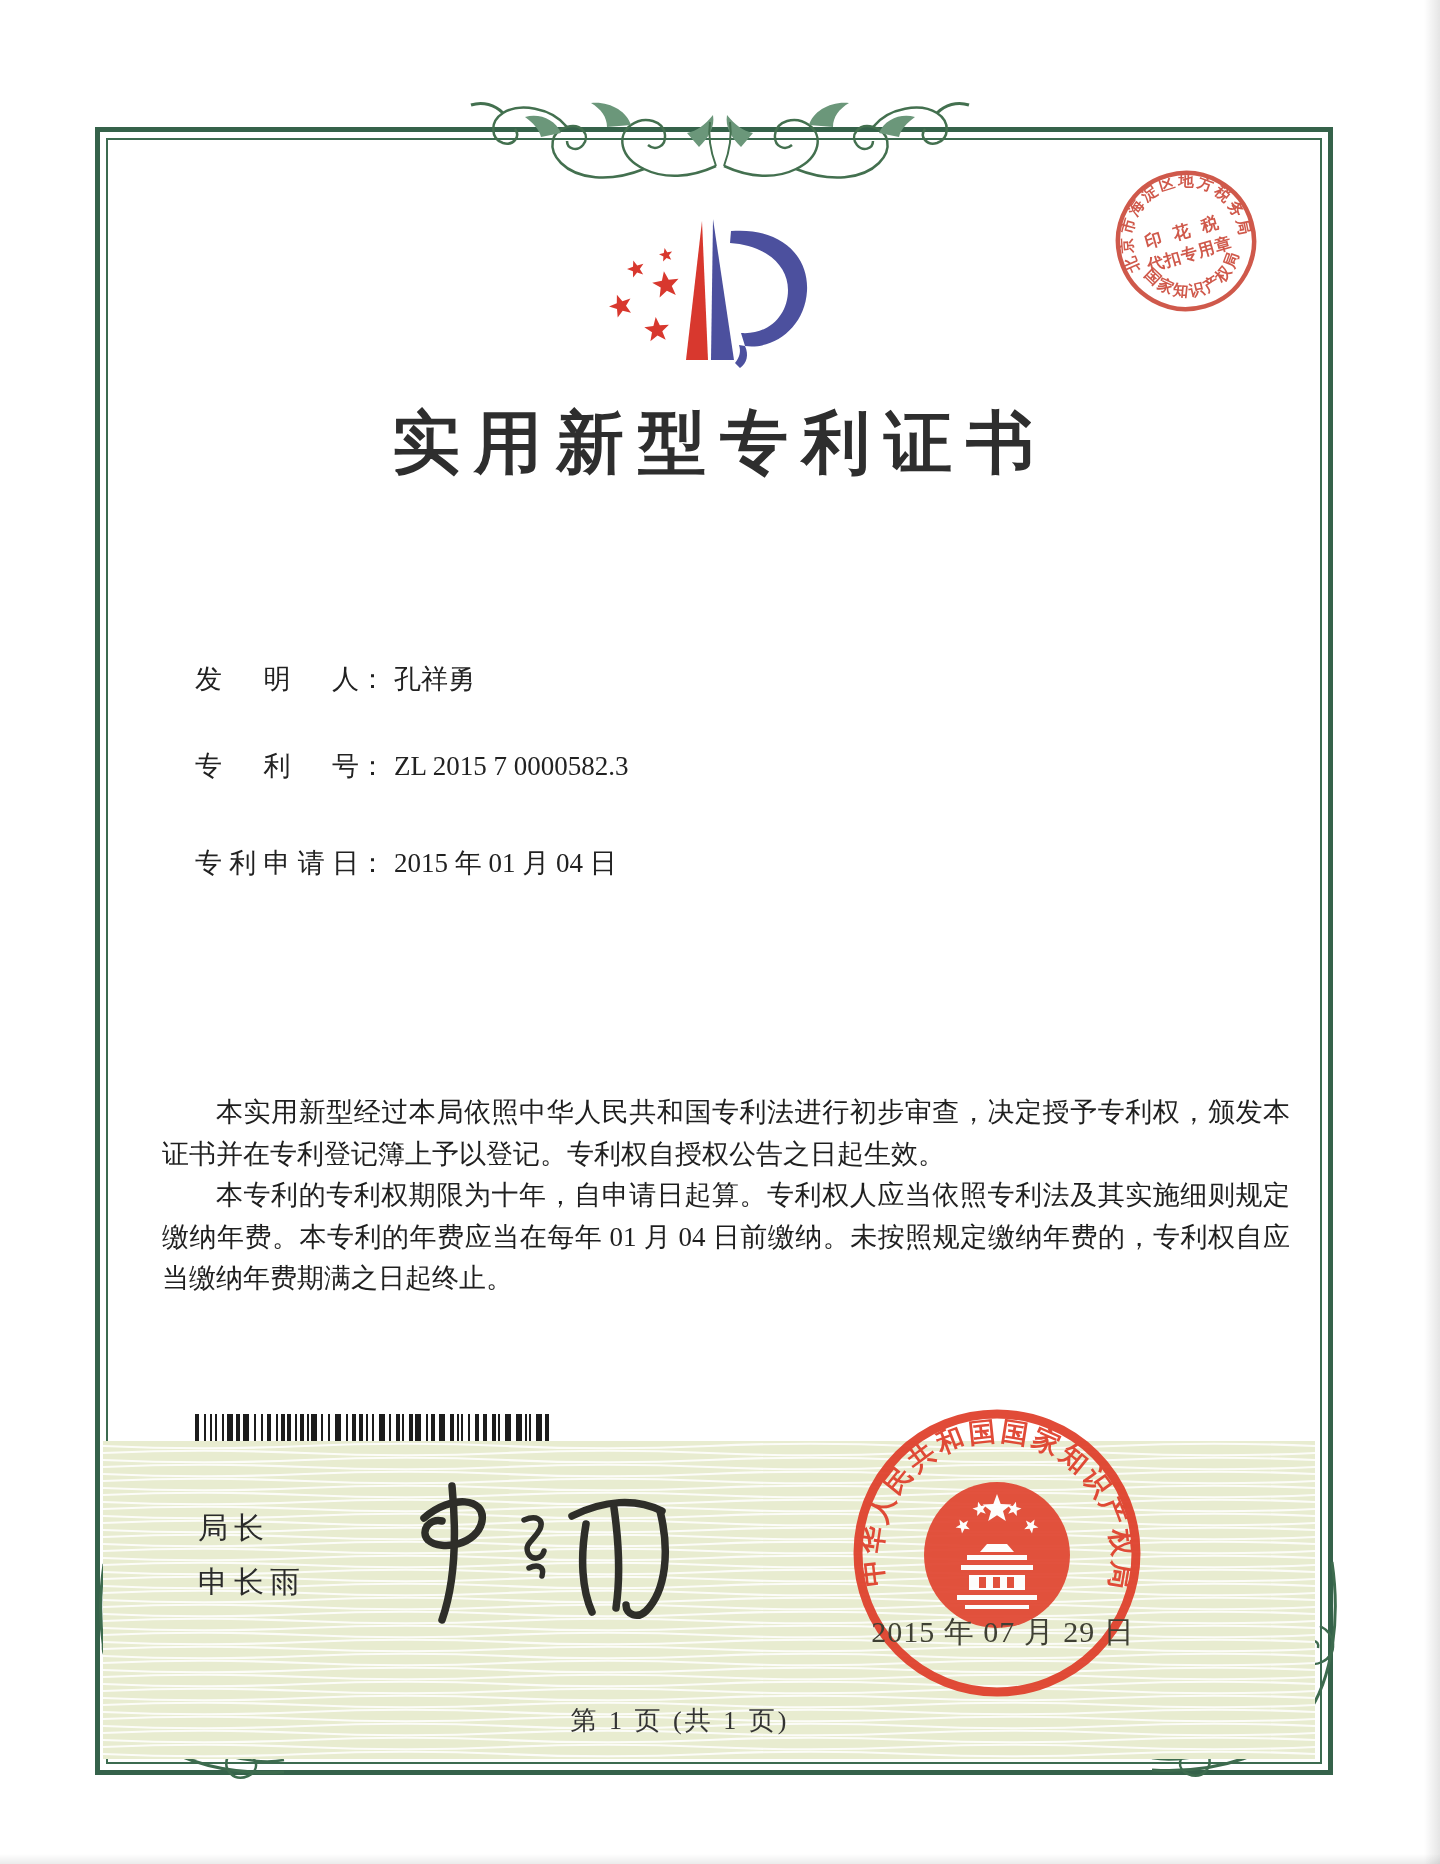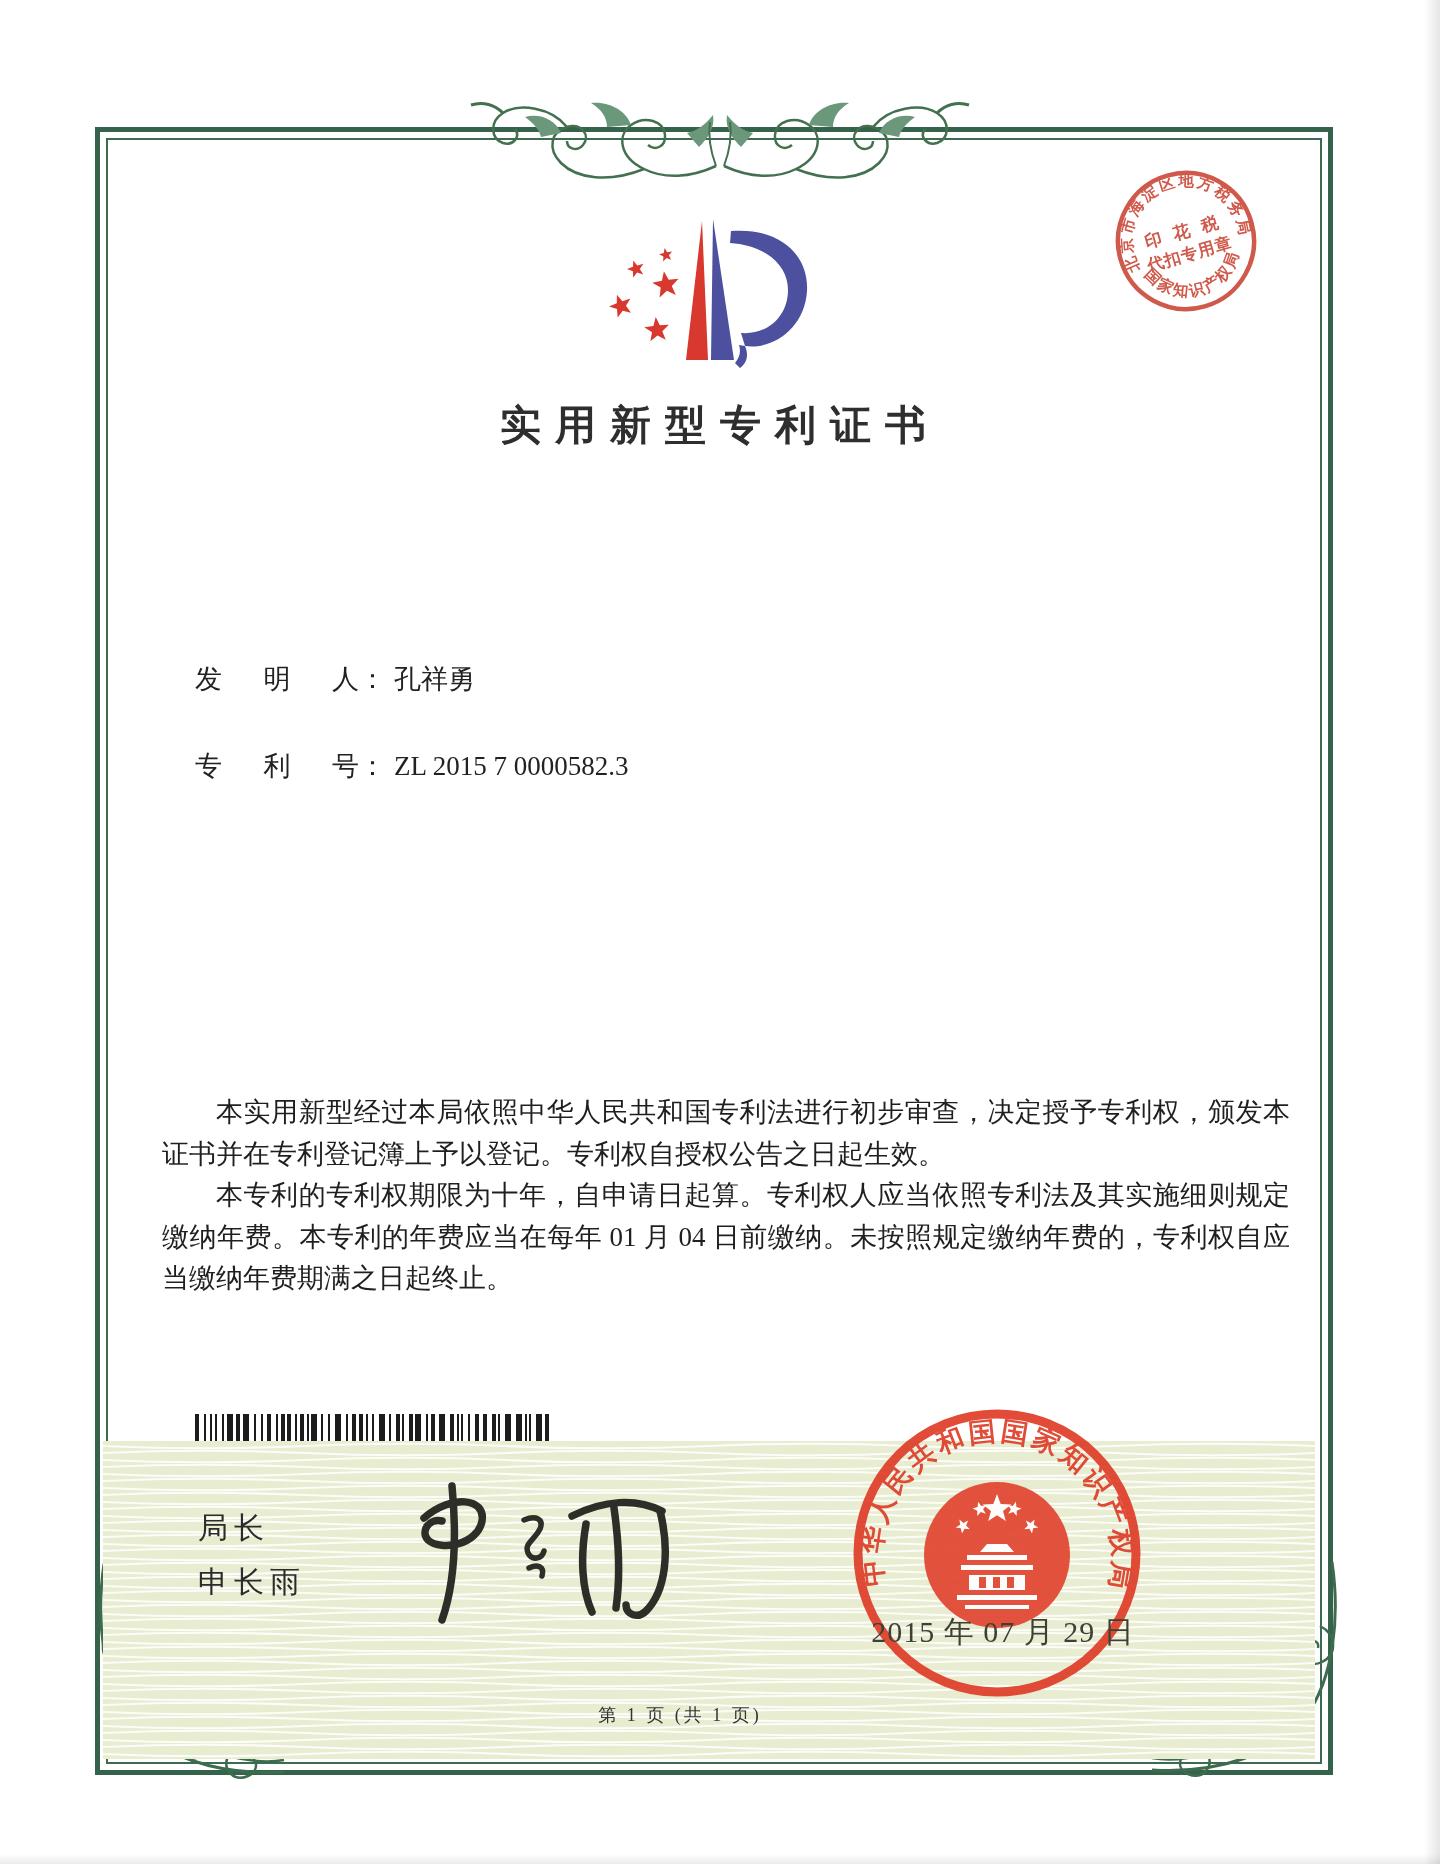--- a/index.html
+++ b/index.html
@@ -5,42 +5,42 @@
   html,body{margin:0;padding:0;background:#f6f6f4;}
   #page{position:relative;width:1440px;height:1864px;background:#ffffff;overflow:hidden;
         font-family:"Liberation Serif","DejaVu Serif",serif;color:#2b2b2b;}
   .abs{position:absolute;}
   
   #frame-outer{left:95px;top:127px;width:1228px;height:1638px;border:5px solid #35624a;}
   #frame-inner{left:6px;top:6px;right:6px;bottom:6px;position:absolute;border:2px solid #3c6b50;}
   
   #cert-no{left:158px;top:210px;font-size:26px;letter-spacing:5px;color:#333;}
   
-  #title{left:0;top:398px;width:1440px;text-align:center;font-size:41px;font-weight:700;
+  #title{left:0;top:398px;width:1440px;text-align:center;font-size:68px;font-weight:700;
          letter-spacing:14px;color:#2e2e2e;}
   
   .field{left:195px;font-size:27px;color:#222;white-space:nowrap;}
   .flabel{display:inline-block;width:164px;text-align:justify;text-align-last:justify;text-justify:inter-character;vertical-align:bottom;}
   .fcolon{display:inline-block;margin-right:8px;}
   
   #body-text{left:162px;top:1092px;width:1128px;font-size:27px;line-height:41.5px;text-align:justify;text-justify:inter-ideograph;color:#1f1f1f;}
   #body-text p{margin:0;text-indent:2em;}
   
   #barcode{left:195px;top:1414px;width:358px;height:28px;display:flex;align-items:stretch;overflow:hidden;}
   
   #band{left:103px;top:1441px;width:1212px;height:318px;background:#e8ecd0;}
   #wave-svg{position:absolute;left:0;top:0;}
   
   .director{left:198px;font-family:"Liberation Sans","DejaVu Sans",sans-serif;font-size:30px;letter-spacing:6px;color:#2b2b2b;}
   #director-title{top:1508px;}
   #director-name{top:1562px;}
   
   #seal-date{left:868px;top:1612px;width:270px;text-align:center;font-size:30px;letter-spacing:1px;color:#3f4034;z-index:6;}
   
-  #footer{left:520px;top:1703px;width:320px;text-align:center;font-size:18px;letter-spacing:3px;color:#333;}
+  #footer{left:520px;top:1703px;width:320px;text-align:center;font-size:26px;letter-spacing:3px;color:#333;}
   
   #tax-stamp{left:1098px;top:153px;z-index:5;}
   #main-seal{left:849px;top:1405px;z-index:5;}
   #signature{left:372px;top:1458px;z-index:4;}
   #logo{left:598px;top:213px;}
   #top-ornament{left:458px;top:86px;}
   #corner-bl{left:86px;top:1558px;}
   #corner-br{left:1118px;top:1556px;}
   
   #edge-r{right:0;top:0;width:16px;height:100%;background:linear-gradient(90deg,rgba(0,0,0,0),rgba(0,0,0,0.10));}
@@ -118,20 +118,23 @@
     </g>
   </svg>
 
   <div class="abs" id="title">实用新型专利证书</div>
 
   <div class="abs field" style="top:661px">
     <span class="flabel">发明人</span><span class="fcolon">：</span><span>孔祥勇</span>
   </div>
   <div class="abs field" style="top:748px">
     <span class="flabel">专利号</span><span class="fcolon">：</span><span>ZL 2015 7 0000582.3</span>
+  </div>
+  <div class="abs field" style="top:845px">
+    <span class="flabel">专利申请日</span><span class="fcolon">：</span><span>2015 年 01 月 04 日</span>
   </div>
 
   <div class="abs" id="body-text">
     <p>本实用新型经过本局依照中华人民共和国专利法进行初步审查，决定授予专利权，颁发本证书并在专利登记簿上予以登记。专利权自授权公告之日起生效。</p>
     <p>本专利的专利权期限为十年，自申请日起算。专利权人应当依照专利法及其实施细则规定缴纳年费。本专利的年费应当在每年 01 月 04 日前缴纳。未按照规定缴纳年费的，专利权自应当缴纳年费期满之日起终止。</p>
   </div>
 
   <div class="abs" id="barcode">
       <span style="flex:none;width:4px;margin-right:5px;background:#1c1c1c;"></span>
       <span style="flex:none;width:2px;margin-right:4px;background:#1c1c1c;"></span>

